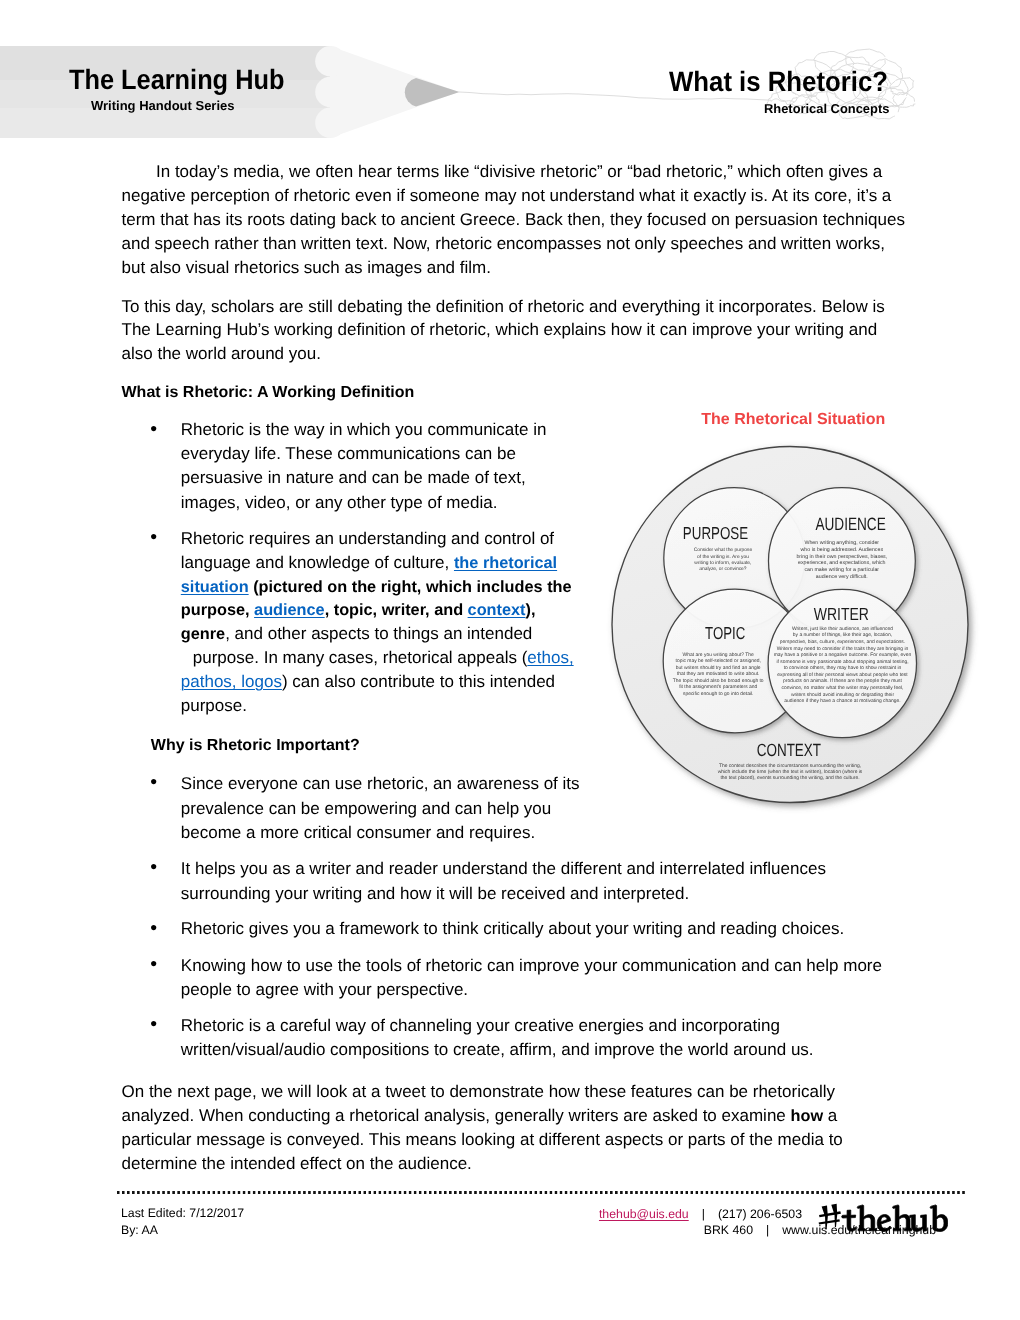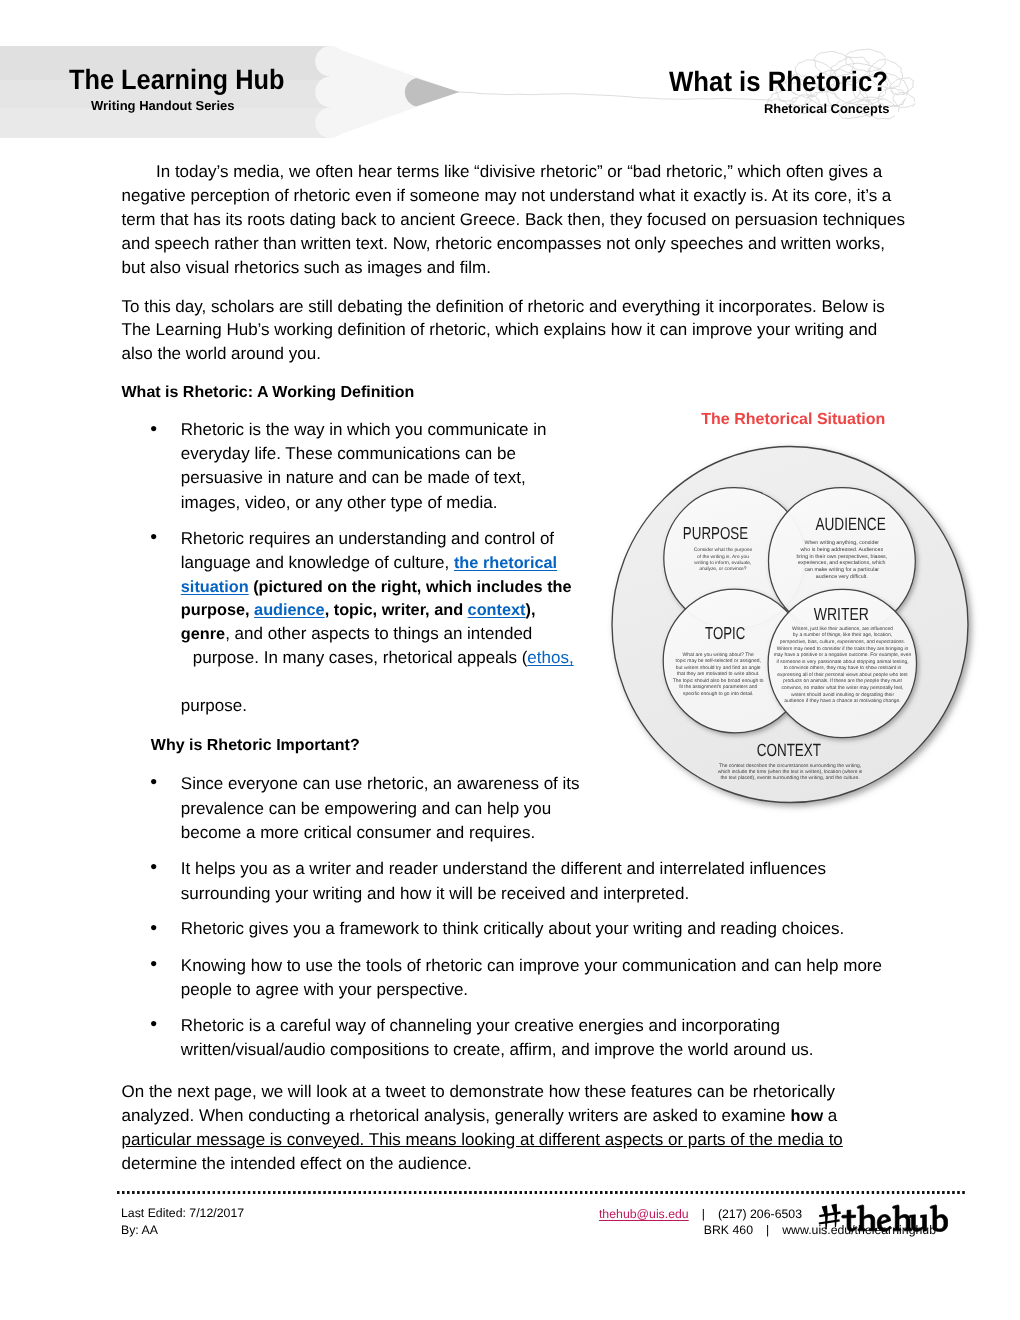--- a/index.html
+++ b/index.html
@@ -110,39 +110,40 @@
 <div class="ln" style="left:180.80px;top:445.38px;font-size:17.00px;">everyday life. These communications can be</div>
 <div class="ln" style="left:180.80px;top:469.48px;font-size:17.00px;">persuasive in nature and can be made of text,</div>
 <div class="ln" style="left:180.80px;top:493.58px;font-size:17.00px;">images, video, or any other type of media.</div>
 <div class="bullet" style="left:150.20px;top:528.21px;font-size:19.50px;">•</div>
 <div class="ln" style="left:180.80px;top:529.88px;font-size:17.00px;"><span>Rhetoric requires an understanding and control of</span></div>
 <div class="ln" style="left:180.80px;top:553.71px;font-size:17.00px;"><span>language and knowledge of culture, </span><span class="lkb">the rhetorical</span></div>
 <div class="ln" style="left:180.80px;top:577.54px;font-size:17.00px;"><span class="lkb">situation</span><span class="bold"> (pictured on the right, which includes the</span></div>
 <div class="ln" style="left:180.80px;top:601.37px;font-size:17.00px;"><span class="bold">purpose, </span><span class="lkb">audience</span><span class="bold">, topic, writer, and </span><span class="lkb">context</span><span class="bold">),</span></div>
 <div class="ln" style="left:180.80px;top:625.20px;font-size:17.00px;"><span class="bold">genre</span><span>, and other aspects to things an intended</span></div>
 <div class="ln" style="left:180.80px;top:649.03px;font-size:17.00px;padding-left:12px;"><span>purpose. In many cases, rhetorical appeals (</span><span class="lk">ethos,</span></div>
+<div class="ln" style="left:180.80px;top:672.86px;font-size:17.00px;"><span class="lk">pathos, logos</span><span>) can also contribute to this intended</span></div>
 <div class="ln" style="left:180.80px;top:696.69px;font-size:17.00px;"><span>purpose.</span></div>
 <div class="ln boldh" style="left:150.80px;top:738.11px;font-size:16.00px;">Why is Rhetoric Important?</div>
 <div class="bullet" style="left:150.20px;top:773.41px;font-size:19.50px;">•</div>
 <div class="ln" style="left:180.80px;top:775.08px;font-size:17.00px;">Since everyone can use rhetoric, an awareness of its</div>
 <div class="ln" style="left:180.80px;top:799.53px;font-size:17.00px;">prevalence can be empowering and can help you</div>
 <div class="ln" style="left:180.80px;top:823.98px;font-size:17.00px;">become a more critical consumer and requires.</div>
 <div class="bullet" style="left:150.20px;top:858.41px;font-size:19.50px;">•</div>
 <div class="ln" style="left:180.80px;top:860.08px;font-size:17.00px;">It helps you as a writer and reader understand the different and interrelated influences</div>
 <div class="ln" style="left:180.80px;top:884.53px;font-size:17.00px;">surrounding your writing and how it will be received and interpreted.</div>
 <div class="bullet" style="left:150.20px;top:918.51px;font-size:19.50px;">•</div>
 <div class="ln" style="left:180.80px;top:920.18px;font-size:17.00px;">Rhetoric gives you a framework to think critically about your writing and reading choices.</div>
 <div class="bullet" style="left:150.20px;top:955.11px;font-size:19.50px;">•</div>
 <div class="ln" style="left:180.80px;top:956.78px;font-size:17.00px;">Knowing how to use the tools of rhetoric can improve your communication and can help more</div>
 <div class="ln" style="left:180.80px;top:981.23px;font-size:17.00px;">people to agree with your perspective.</div>
 <div class="bullet" style="left:150.20px;top:1015.01px;font-size:19.50px;">•</div>
 <div class="ln" style="left:180.80px;top:1016.68px;font-size:17.00px;">Rhetoric is a careful way of channeling your creative energies and incorporating</div>
 <div class="ln" style="left:180.80px;top:1041.13px;font-size:17.00px;">written/visual/audio compositions to create, affirm, and improve the world around us.</div>
 <div class="ln" style="left:121.50px;top:1082.68px;font-size:17.00px;">On the next page, we will look at a tweet to demonstrate how these features can be rhetorically</div>
-<div class="ln" style="left:121.50px;top:1130.88px;font-size:17.00px;text-decoration:underline;">particular message is conveyed. This means looking at different aspects or parts of the media to</div>
+<div class="ln" style="left:121.50px;top:1130.88px;font-size:17.00px;">particular message is conveyed. This means looking at different aspects or parts of the media to</div>
 <div class="ln" style="left:121.50px;top:1154.98px;font-size:17.00px;">determine the intended effect on the audience.</div>
 <div class="ln" style="left:121.50px;top:1106.78px;font-size:17.00px;"><span>analyzed. When conducting a rhetorical analysis, generally writers are asked to examine </span><span class="bold">how</span><span> a</span></div>
 <div class="dg-title" style="left:701.3px;top:412.31px;font-size:16px;">The Rhetorical Situation</div>
 <svg class="dg" style="left:602px;top:432px;" width="396" height="392" viewBox="602 432 396 392">
 
   <defs>
     <filter id="sh" x="-30%" y="-30%" width="180%" height="180%">
       <feDropShadow dx="3" dy="3" stdDeviation="3" flood-color="#5a5a5a" flood-opacity="0.55"></feDropShadow>
     </filter>
     <filter id="sh2" x="-30%" y="-30%" width="180%" height="180%">

